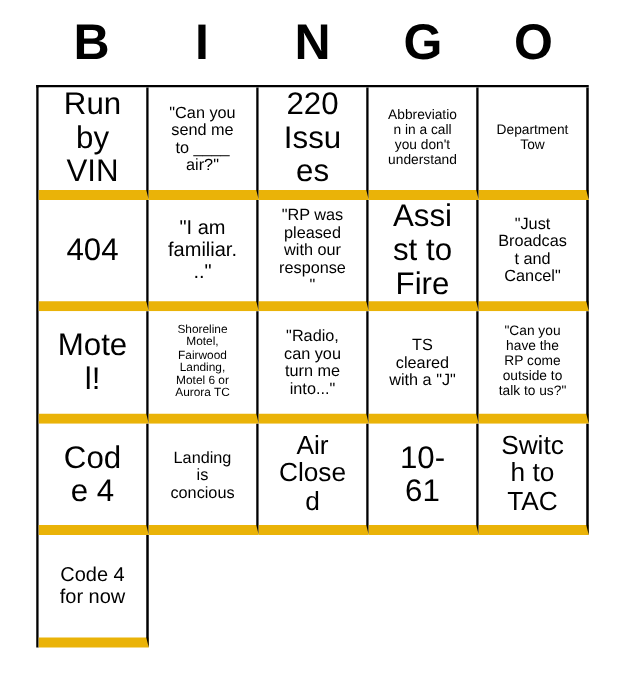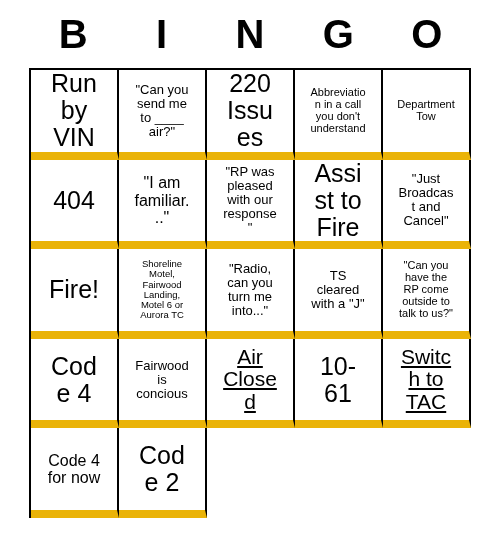--- a/index.html
+++ b/index.html
@@ -73,21 +73,21 @@
   .cell-text {
     display: block;
     width: 100%;
     line-height: 1.08;
     word-wrap: break-word;
     overflow-wrap: break-word;
     hyphens: none;
   }
   
   .fs-xl  { font-size: 25px; }
-  .fs-lg  { font-size: 21px; text-decoration: underline; }
+  .fs-lg  { font-size: 21px; }
   .fs-md  { font-size: 16px; }
   .fs-sm  { font-size: 13px; }
   .fs-xs  { font-size: 11px; }
   .fs-xxs { font-size: 9.5px; }
 </style>
 </head>
 <body>
 
 <div id="card-root">
 
@@ -126,52 +126,49 @@
         <span class="cell-text fs-sm">"RP was pleased with our response"</span>
       </div>
 
     <div class="bingo-cell">
         <span class="cell-text fs-xl">Assist to Fire</span>
       </div>
     <div class="bingo-cell">
         <span class="cell-text fs-sm">"Just Broadcast and Cancel"</span>
       </div>
     <div class="bingo-cell">
-        <span class="cell-text fs-xl">Fire!</span>
+        <span class="cell-text fs-xl">Motel!</span>
       </div>
     <div class="bingo-cell">
         <span class="cell-text fs-xxs">Shoreline Motel, Fairwood Landing, Motel 6 or Aurora TC</span>
       </div>
     <div class="bingo-cell">
         <span class="cell-text fs-sm">"Radio, can you turn me into..."</span>
       </div>
 
     <div class="bingo-cell">
         <span class="cell-text fs-sm">TS cleared with a "J"</span>
       </div>
     <div class="bingo-cell">
         <span class="cell-text fs-xs">"Can you have the RP come outside to talk to us?"</span>
       </div>
     <div class="bingo-cell">
         <span class="cell-text fs-xl">Code 4</span>
       </div>
     <div class="bingo-cell">
-        <span class="cell-text fs-sm">Fairwood is concious</span>
+        <span class="cell-text fs-sm">Landing is concious</span>
       </div>
     <div class="bingo-cell">
         <span class="cell-text fs-lg">Air Closed</span>
       </div>
 
     <div class="bingo-cell">
         <span class="cell-text fs-xl">10-61</span>
       </div>
     <div class="bingo-cell">
         <span class="cell-text fs-lg">Switch to TAC</span>
       </div>
     <div class="bingo-cell">
         <span class="cell-text fs-md">Code 4 for now</span>
       </div>
-    <div class="bingo-cell">
-        <span class="cell-text fs-xl">Code 2</span>
-      </div>
   </div>
 
 </div>
 
 </body></html>

